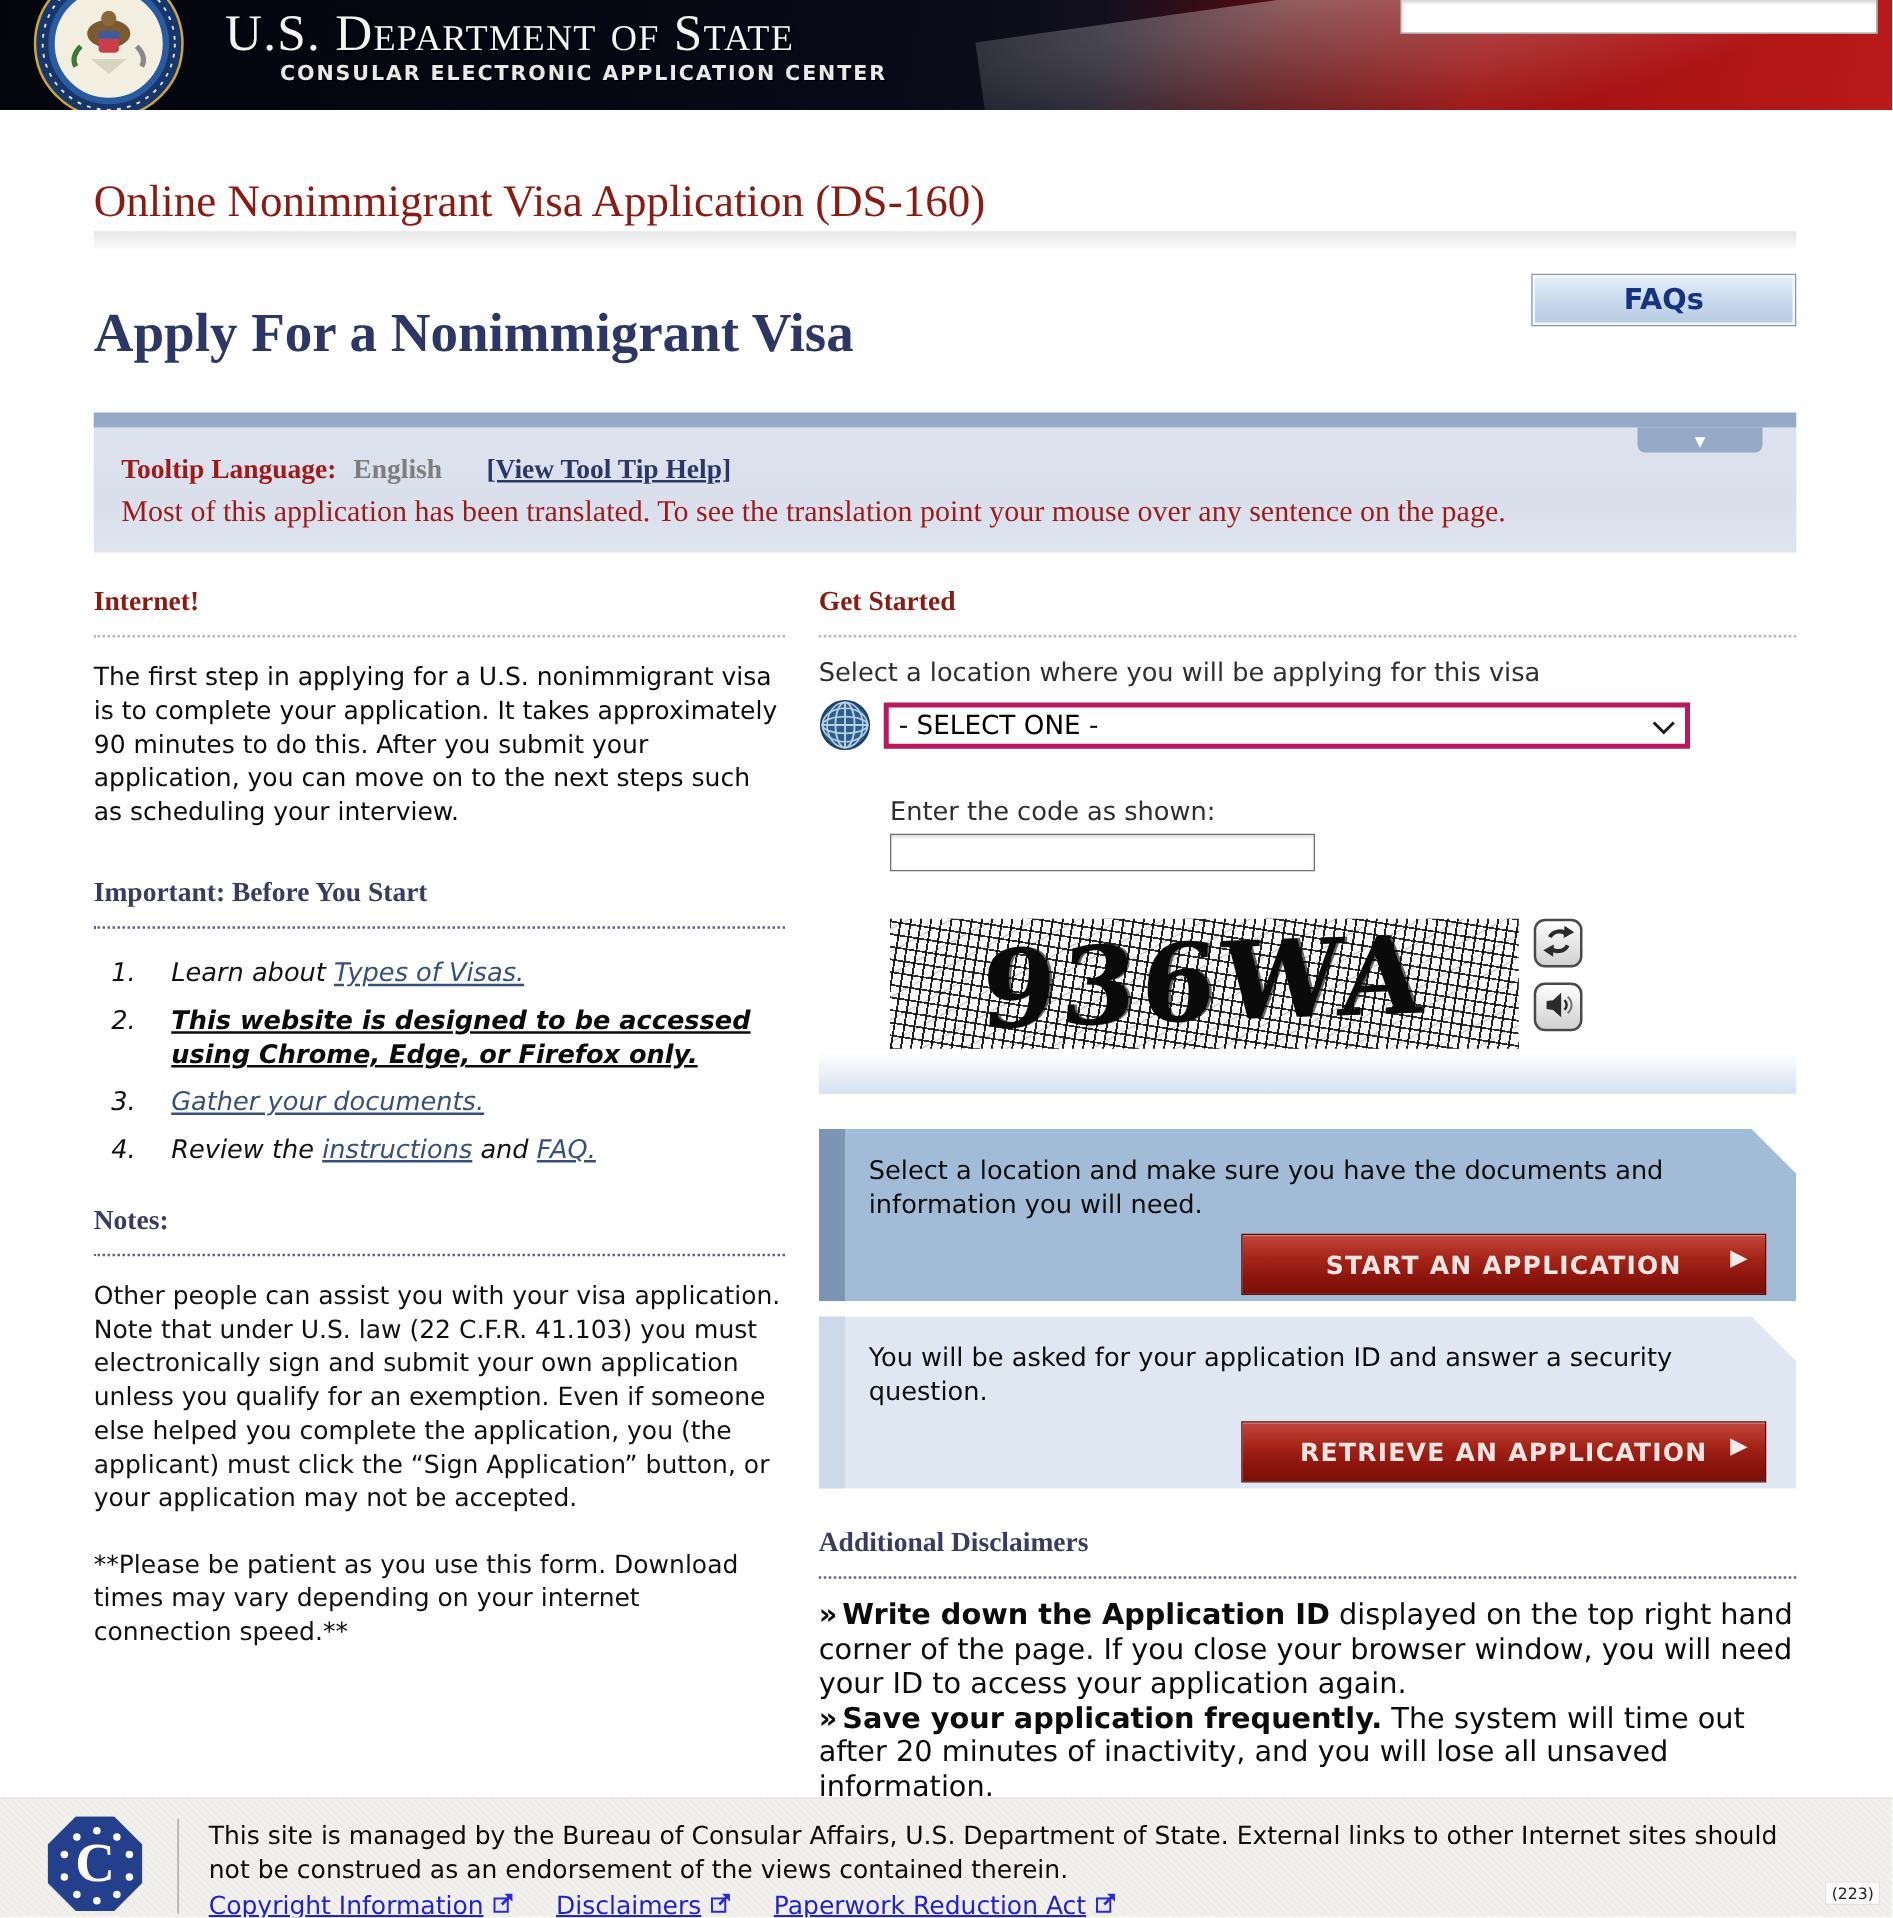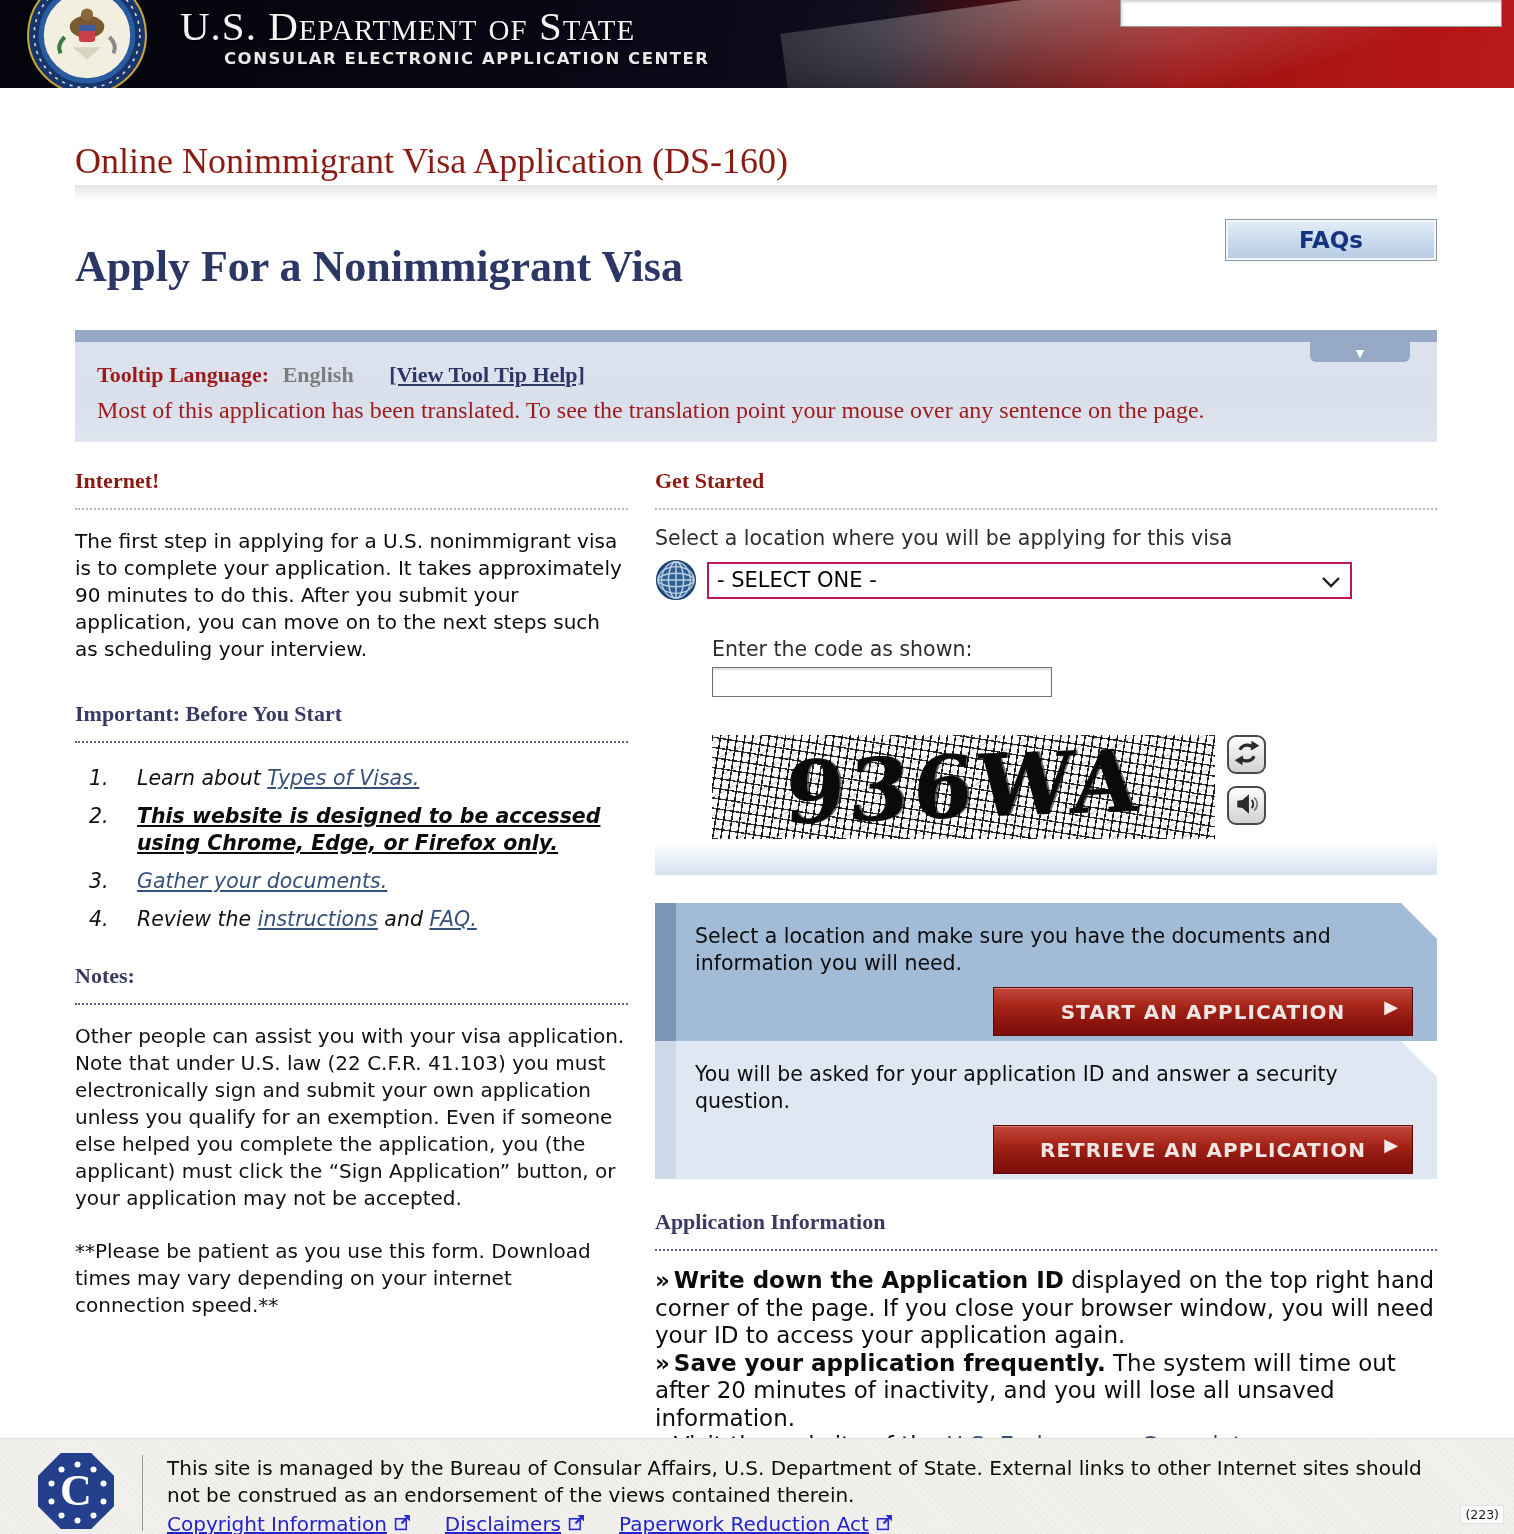--- a/index.html
+++ b/index.html
@@ -96,21 +96,21 @@
   .strong-u { font-weight:bold; text-decoration:underline; color:#0c0c0c; }
 
   .notes-p { margin-top:18px; font-size:20px; line-height:27px; }
 
   
   .loc-label { margin-top:16px; font-size:20.5px; color:#2e2e2e; }
   .select-row { margin-top:9px; display:flex; align-items:center; }
   .globe { width:42px; height:42px; flex:none; }
   .select-wrap { position:relative; margin-left:10px; }
   .loc-select {
-    width:645px; height:37px; border:2px solid #be185d; background:#fff;
+    width:645px; height:37px; border:4px solid #be185d; background:#fff;
     font-family:"DejaVu Sans", sans-serif; font-size:21px; padding:2px 30px 2px 8px;
     appearance:none; -webkit-appearance:none; border-radius:0; color:#000;
   }
   .select-chevron { position:absolute; right:11px; top:11px; pointer-events:none; }
 
   .code-block { margin-left:57px; margin-top:36px; }
   .code-label { font-size:20.5px; color:#2e2e2e; }
   .code-input {
     display:block; margin-top:6px; width:340px; height:30px;
     border:1px solid #707070; box-shadow:inset 0 2px 2px rgba(0,0,0,.12); font-size:18px; padding:0 6px;
@@ -137,21 +137,21 @@
   }
   .cap-btn + .cap-btn { margin-top:12px; }
 
   .fade-band { margin-top:2px; height:34px; background:linear-gradient(#ffffff,#d5e2f1); }
 
   
   .callout { position:relative; margin-top:28px; display:flex; flex-direction:column;
     clip-path:polygon(0 0, calc(100% - 36px) 0, 100% 36px, 100% 100%, 0 100%);
     padding:20px 20px 3px 40px; min-height:121px;
   }
-  .callout.dark  { background:#a2bbd6; margin-bottom:0; }
+  .callout.dark  { background:#a2bbd6; margin-bottom:12px; }
   .callout.dark:before  { content:""; position:absolute; left:0; top:0; bottom:0; width:21px; background:#7c95b6; }
   .callout.light { background:#dfe8f2; margin-top:0; }
   .callout.light:before { content:""; position:absolute; left:0; top:0; bottom:0; width:21px; background:#cdd9e8; }
   .callout p { font-size:20.5px; line-height:27px; color:#0d0d0d; max-width:660px; }
   .red-btn {
     margin:10px 4px 2px auto; width:420px; height:49px; position:relative; cursor:pointer;
     background:linear-gradient(#c2473a,#a42317 42%,#8a140d 75%,#7c0f0a);
     border:1px solid #5c0b08; box-shadow:inset 0 1px 0 rgba(255,255,255,.3);
     color:#efe6e4; font-family:"DejaVu Sans", sans-serif; font-weight:bold; font-size:20px; letter-spacing:1px;
     display:flex; align-items:center; justify-content:center;
@@ -357,21 +357,21 @@
         </div>
 
         <div class="callout light">
           <p>You will be asked for your application ID and answer a security question.</p>
           <button class="red-btn">
             <span>RETRIEVE AN APPLICATION</span>
             <span class="arr">▶</span>
           </button>
         </div>
 
-        <h3 class="navy-h addl-head">Application Information</h3>
+        <h3 class="navy-h addl-head">Additional Disclaimers</h3>
         <div class="dotted-navy"></div>
 
         <div class="addl">
           <p><span class="bul">»</span><b>Write down the Application ID</b><span> displayed on the top right hand corner of the page. If you close your browser window, you will need your ID to access your application again.</span></p>
           <p><span class="bul">»</span><b>Save your application frequently.</b><span> The system will time out after 20 minutes of inactivity, and you will lose all unsaved information.</span></p>
           <p><span class="bul">»</span><span>Visit the website of the </span><a class="lnk">U.S. Embassy or Consulate.</a></p>
         </div>
       </div>
     </div>
   </main>

